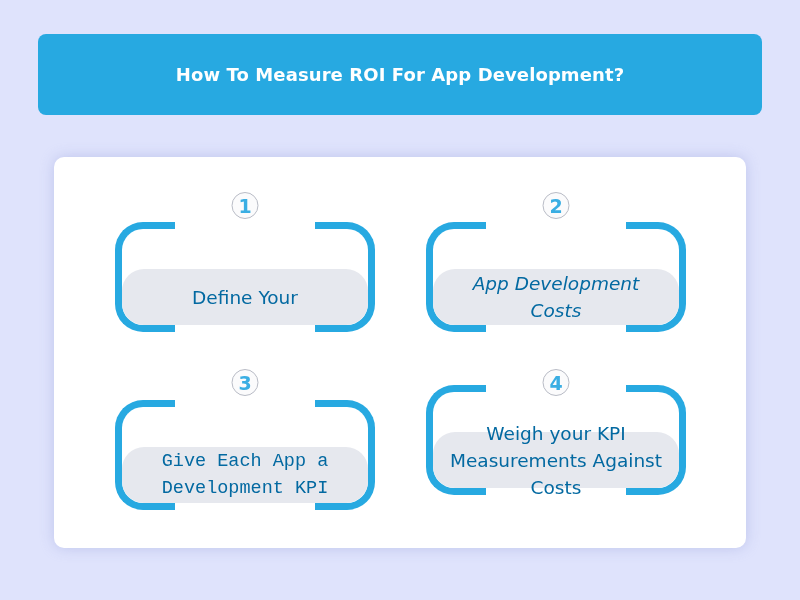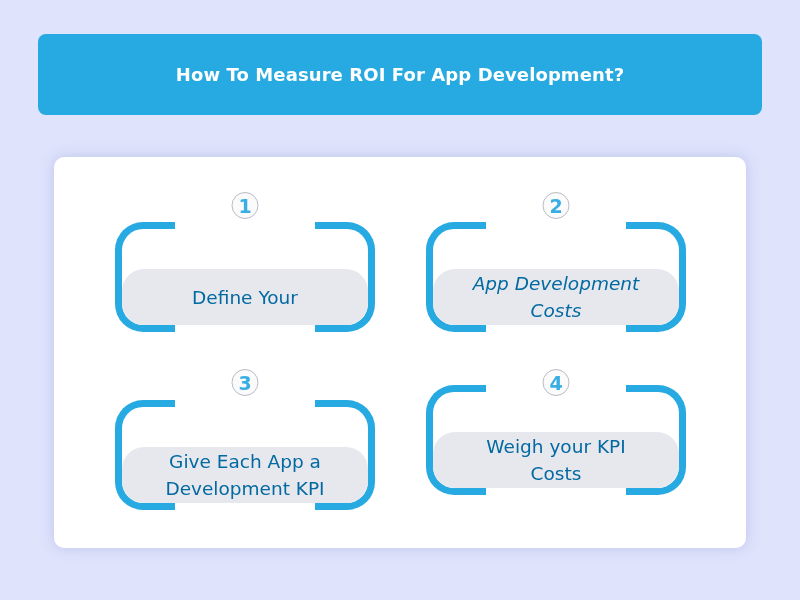--- a/index.html
+++ b/index.html
@@ -78,37 +78,38 @@
       <div>
         <span>App Development</span>
         <span>Costs</span>
       </div>
     </div>
   </div>
 </div>
 
 <div class="step" style="left:115px; top:369px;">
   <div class="num" style="top:0;">3</div>
-  <div class="box" style="top:31px;">
+  <div class="box" style="top:31px;font-family:Liberation Mono, monospace;">
     <div class="bracket left"></div>
     <div class="bracket right"></div>
     <div class="inner">
       <div>
         <span>Give Each App a</span>
         <span>Development KPI</span>
       </div>
     </div>
   </div>
 </div>
 
 <div class="step" style="left:426px; top:369px;">
   <div class="num" style="top:0;">4</div>
   <div class="box" style="top:16px;">
     <div class="bracket left"></div>
     <div class="bracket right"></div>
     <div class="inner">
       <div>
         <span>Weigh your KPI</span>
+        <span>Measurements Against</span>
         <span>Costs</span>
       </div>
     </div>
   </div>
 </div>
 
 </body></html>

